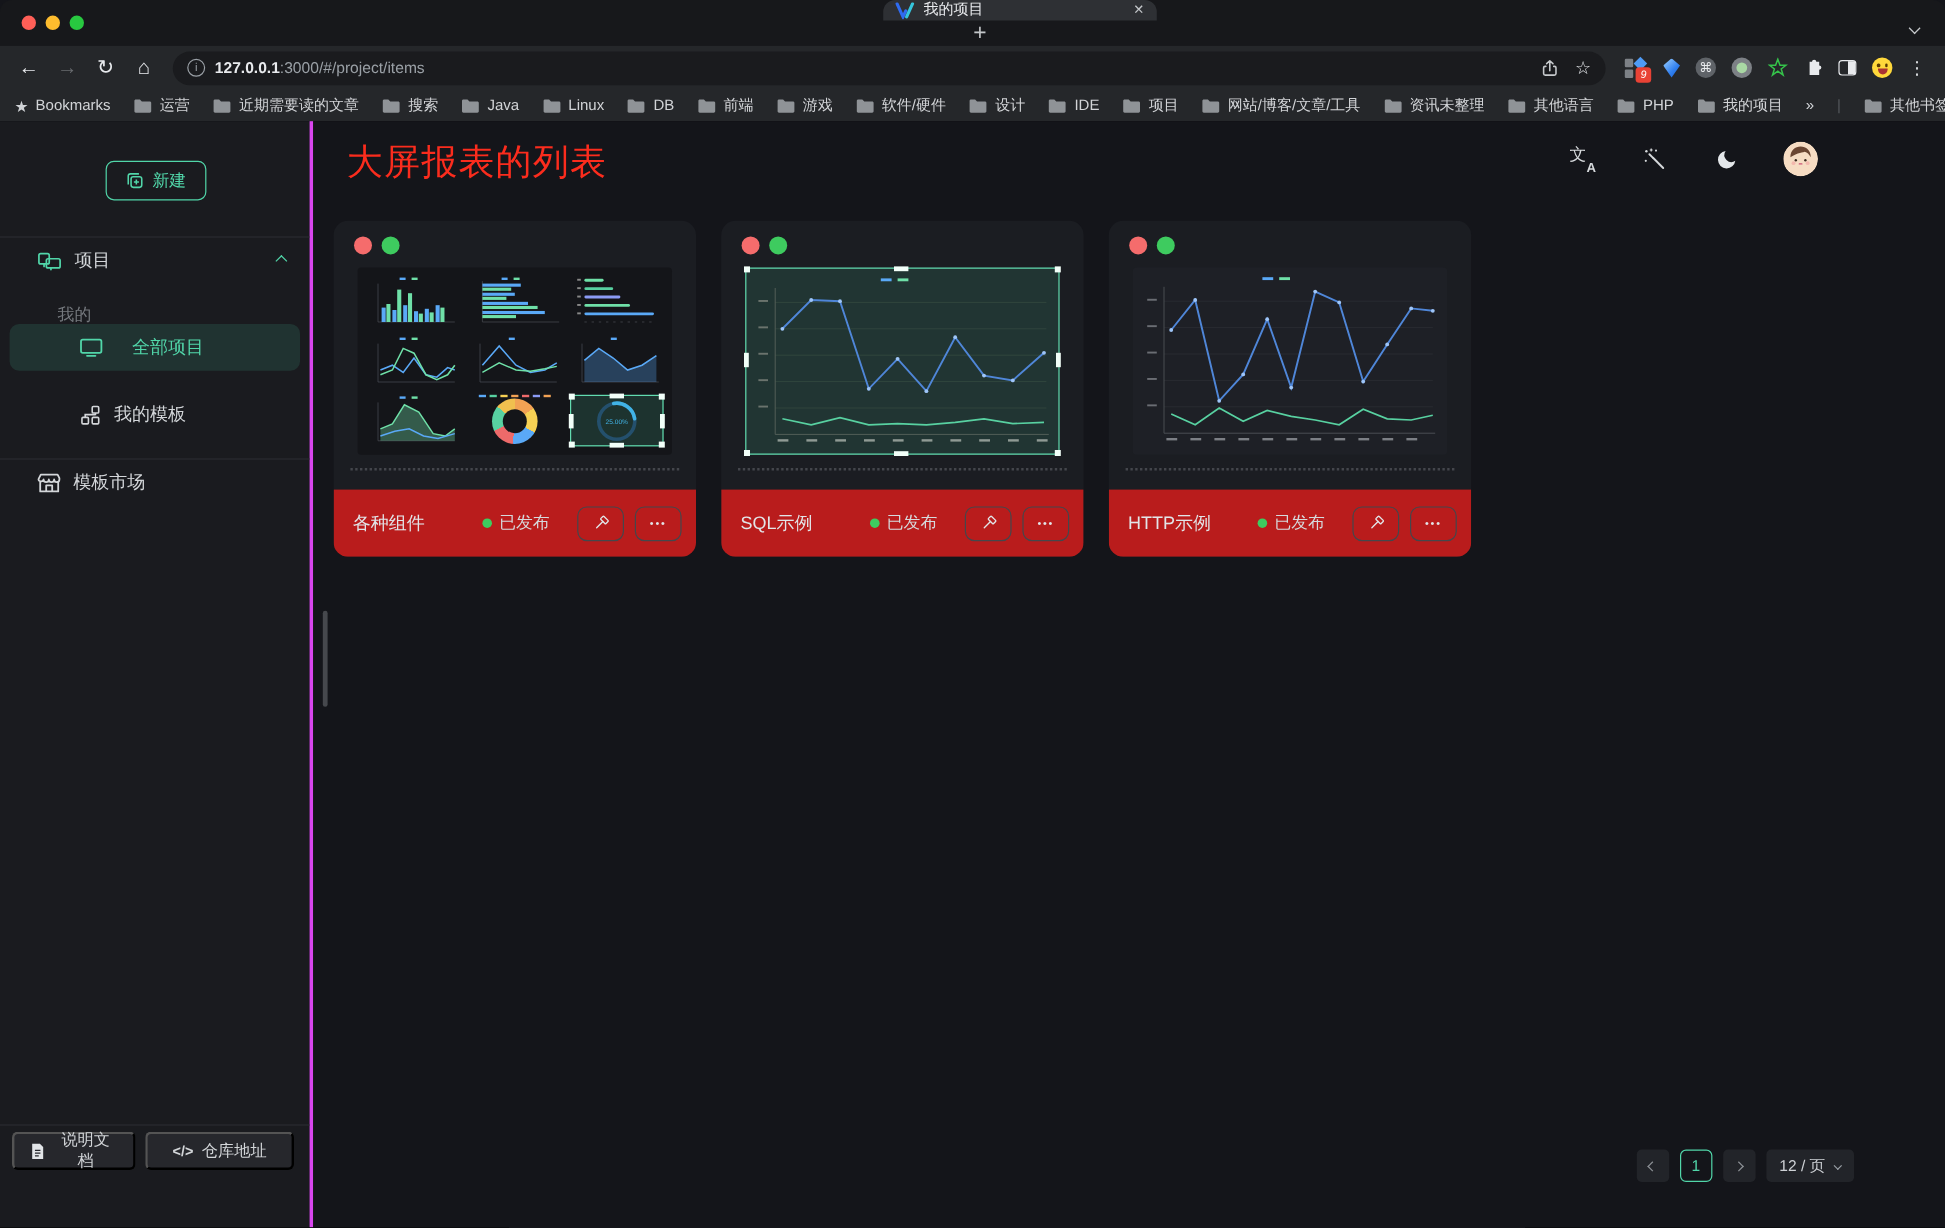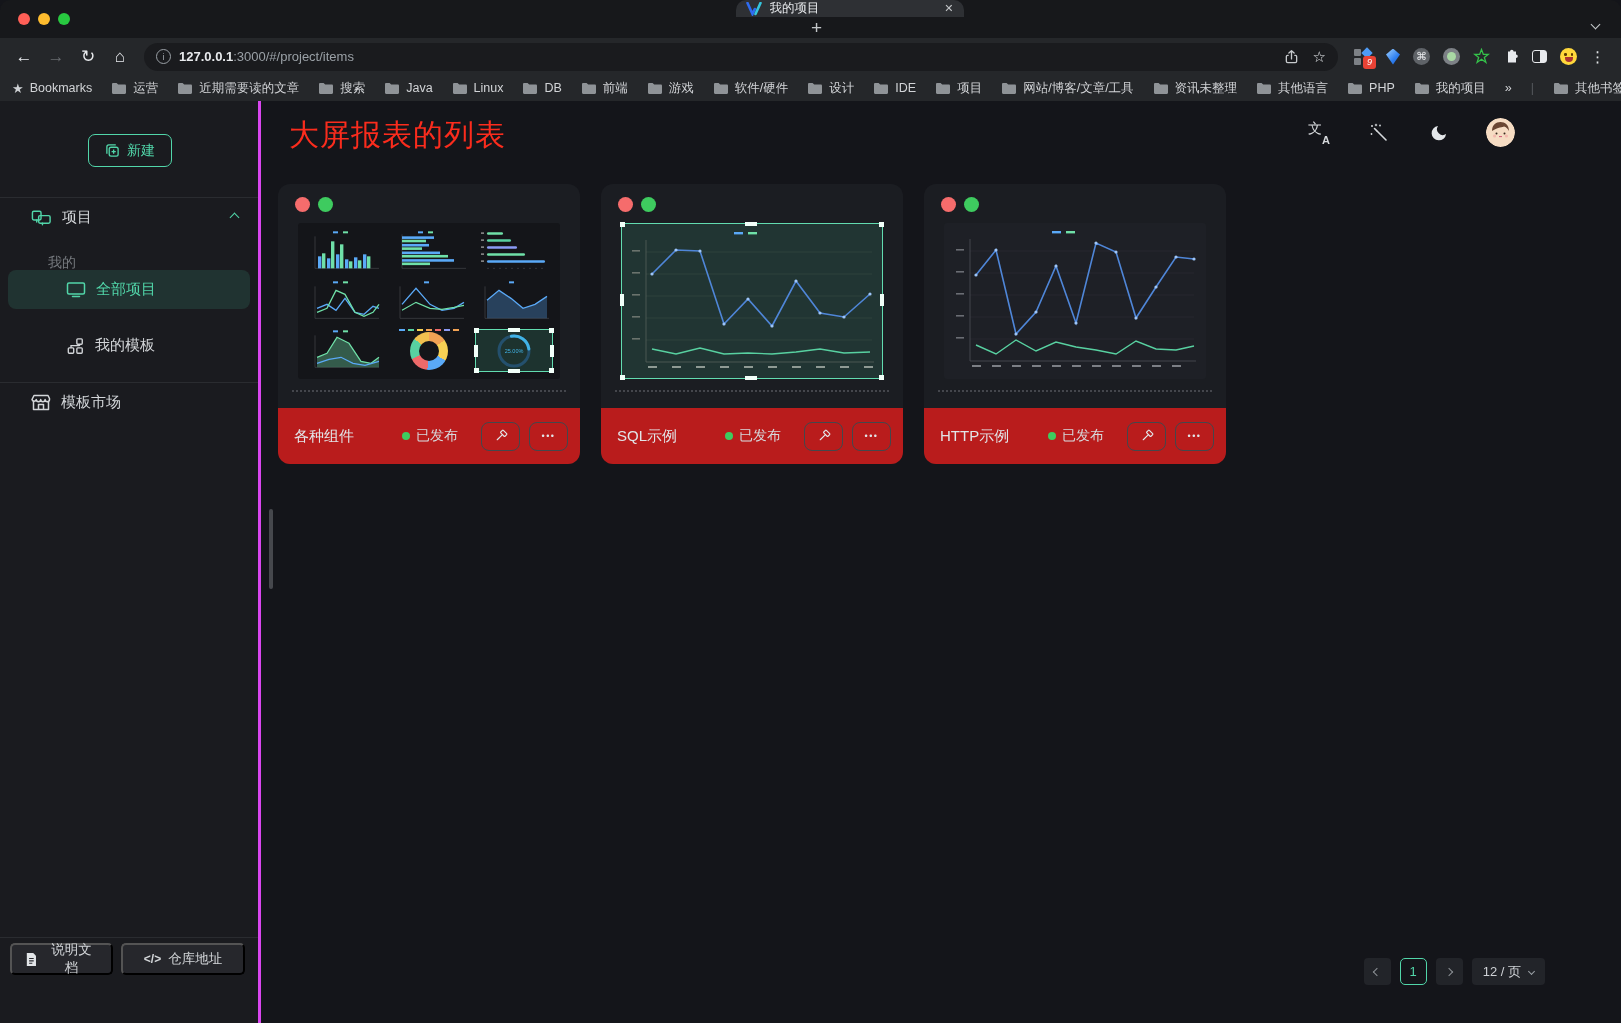--- a/index.html
+++ b/index.html
@@ -57,21 +57,21 @@
   .smiley b{position:absolute;left:4.5px;right:4.5px;bottom:3px;height:5px;background:#a33;border-radius:0 0 6px 6px;}
   .menu3 { color:#dfe2e5; font-size:15px; letter-spacing:0; }
 
   
   .app { display:flex; height:922px; }
   .sidebar { width:261px; background:#1a1b1f; border-right:3px solid #d946ef; position:relative; flex:none; }
   .newbtn { position:absolute; left:88px; top:33px; width:84px; height:33px; border:1px solid #51d6a9; border-radius:7px; color:#51d6a9; font-size:14px; display:flex; align-items:center; justify-content:center; gap:7px; background:transparent; }
   .sdiv { position:absolute; left:0; right:0; height:1px; background:#2a2c30; }
   .srow { position:absolute; display:flex; align-items:center; gap:10px; font-size:15px; color:#d3d6d9; }
   .srow svg { flex:none; }
-  .sel-pill { position:absolute; left:8px; right:8px; height:39px; background:rgba(81,214,169,.13); border-radius:8px; display:flex; align-items:center; gap:10px; padding-left:58px; color:#51d6a9; font-size:15px; }
+  .sel-pill { position:absolute; left:8px; right:8px; height:39px; background:rgba(81,214,169,.13); border-radius:8px; display:flex; align-items:center; gap:24px; padding-left:58px; color:#51d6a9; font-size:15px; }
   .muted { color:#75797e; font-size:14px; }
   .bottombtn { position:absolute; height:32px; background:#26272c; border-radius:5px; display:flex; align-items:center; justify-content:center; gap:7px; color:#d3d6d9; font-size:13.5px; padding:0 13px; }
 
   .main { flex:1; background:#14151a; position:relative; }
   .page-title { position:absolute; left:28px; top:14px; font-size:30px; color:#fb2c1d; letter-spacing:1px; }
   .hicons { position:absolute; top:17px; right:106px; display:flex; align-items:center; gap:34px; }
   .hicon { width:26px; height:26px; display:flex; align-items:center; justify-content:center; color:#d6d9dc; }
   .translate { position:relative; width:22px; height:22px; }
   .translate .zh { position:absolute; left:0; top:-2px; font-size:14px; color:#d6d9dc; }
   .translate .en { position:absolute; right:0; bottom:-2px; font-size:11px; font-weight:bold; color:#d6d9dc; }

